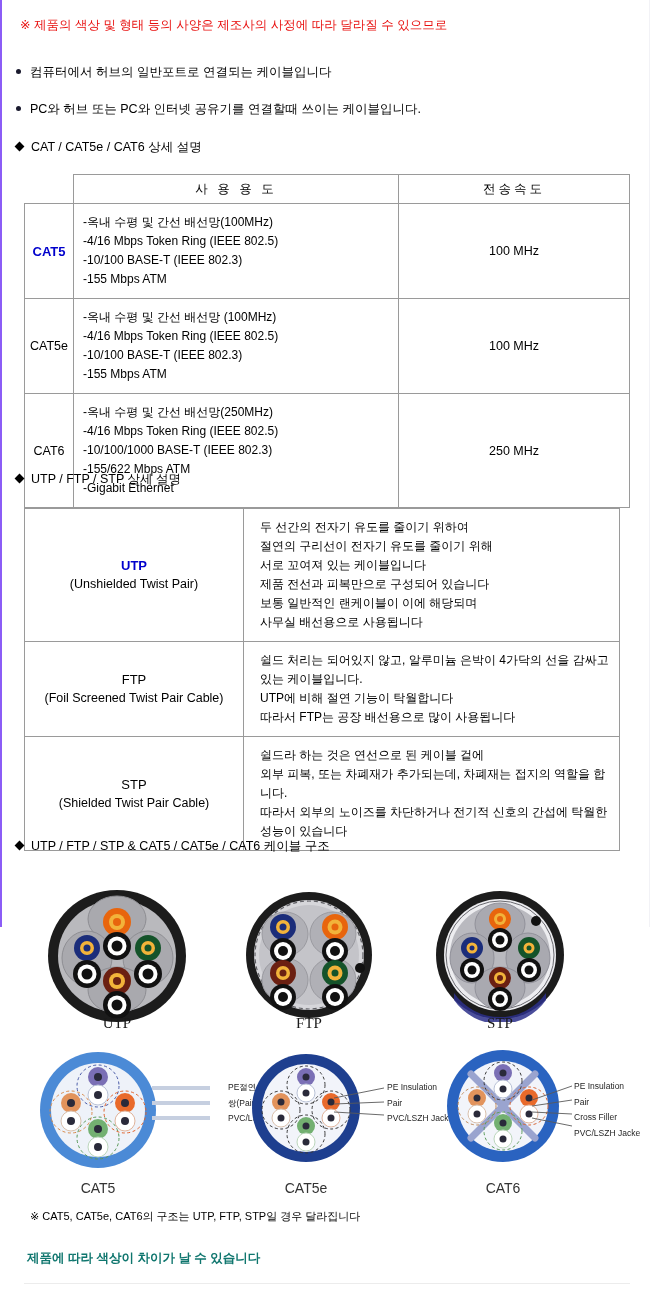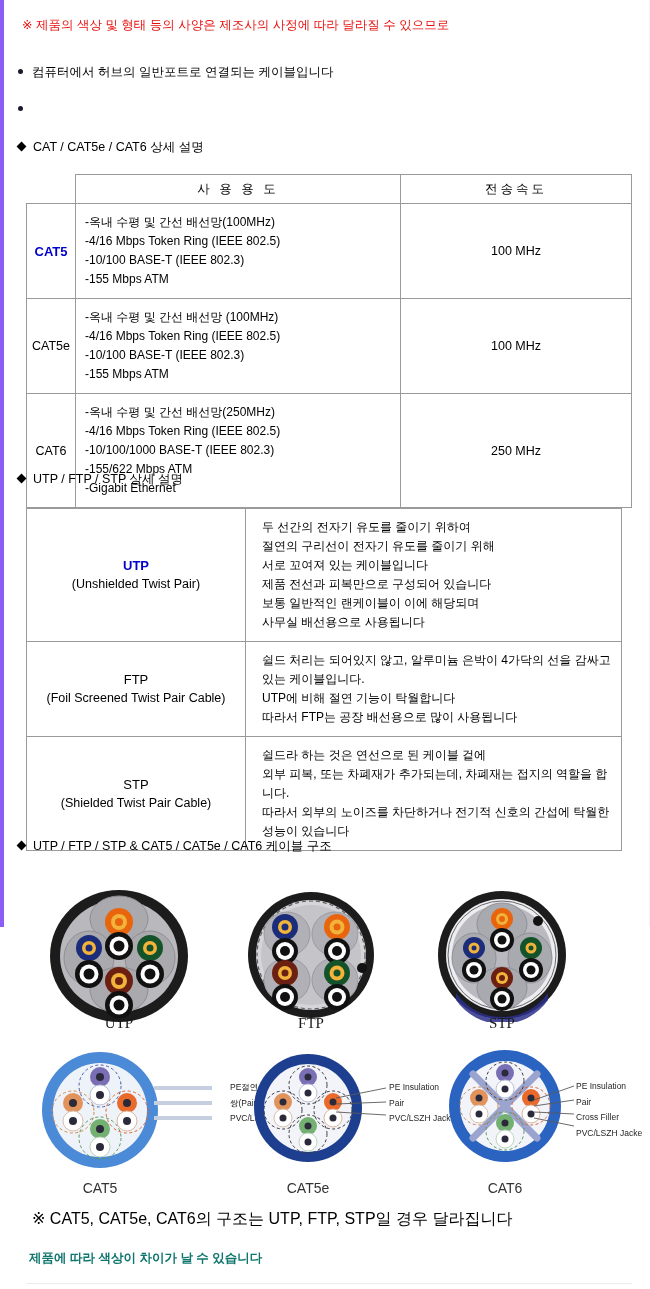--- a/index.html
+++ b/index.html
@@ -14,21 +14,21 @@
     font-family: "Liberation Sans", "DejaVu Sans", sans-serif;
     font-size: 12px;
     color: #000000;
     overflow: hidden;
   }
   .page {
     position: relative;
     width: 650px;
     height: 927px;
     box-sizing: border-box;
-    border-left: 4px solid #8b5cf6;
+    border-left: 2px solid #8b5cf6;
     border-right: 1px solid #f2f2f6;
   }
 
   
   .notice {
     position: absolute;
     left: 18px;
     top: 14px;
     color: #e8100f;
     font-size: 12.5px;
@@ -166,21 +166,21 @@
     line-height: 15.5px;
     white-space: nowrap;
   }
   .callouts.ko { color: #222; margin-left: 41px; }
 
   
   .foot-note {
     position: absolute;
     left: 28px;
     top: 1209px;
-    font-size: 16px;
+    font-size: 11px;
     white-space: nowrap;
   }
   .foot-red {
     position: absolute;
     left: 25px;
     top: 1250px;
     font-size: 12.5px;
     color: #0f766e;
     font-weight: bold;
     white-space: nowrap;
@@ -200,21 +200,21 @@
 <div class="page">
 
   <div class="notice">
     <span>※ 제품의 색상 및 형태 등의 사양은 제조사의 사정에 따라 달라질 수 있으므로</span>
   </div>
 
   <div class="bullet b1">
     <span class="dot"></span><span>컴퓨터에서 허브의 일반포트로 연결되는 케이블입니다</span>
   </div>
   <div class="bullet b2">
-    <span class="dot"></span>
+    <span class="dot"></span><span>PC와 허브 또는 PC와 인터넷 공유기를 연결할때 쓰이는 케이블입니다.</span>
   </div>
 
   <div class="section-head sh1">
     <span class="dia"></span><span>CAT / CAT5e / CAT6 상세 설명</span>
   </div>
 
   <table class="grid" id="cat-table">
     <tbody>
       <tr>
         <th class="corner blank"></th>

